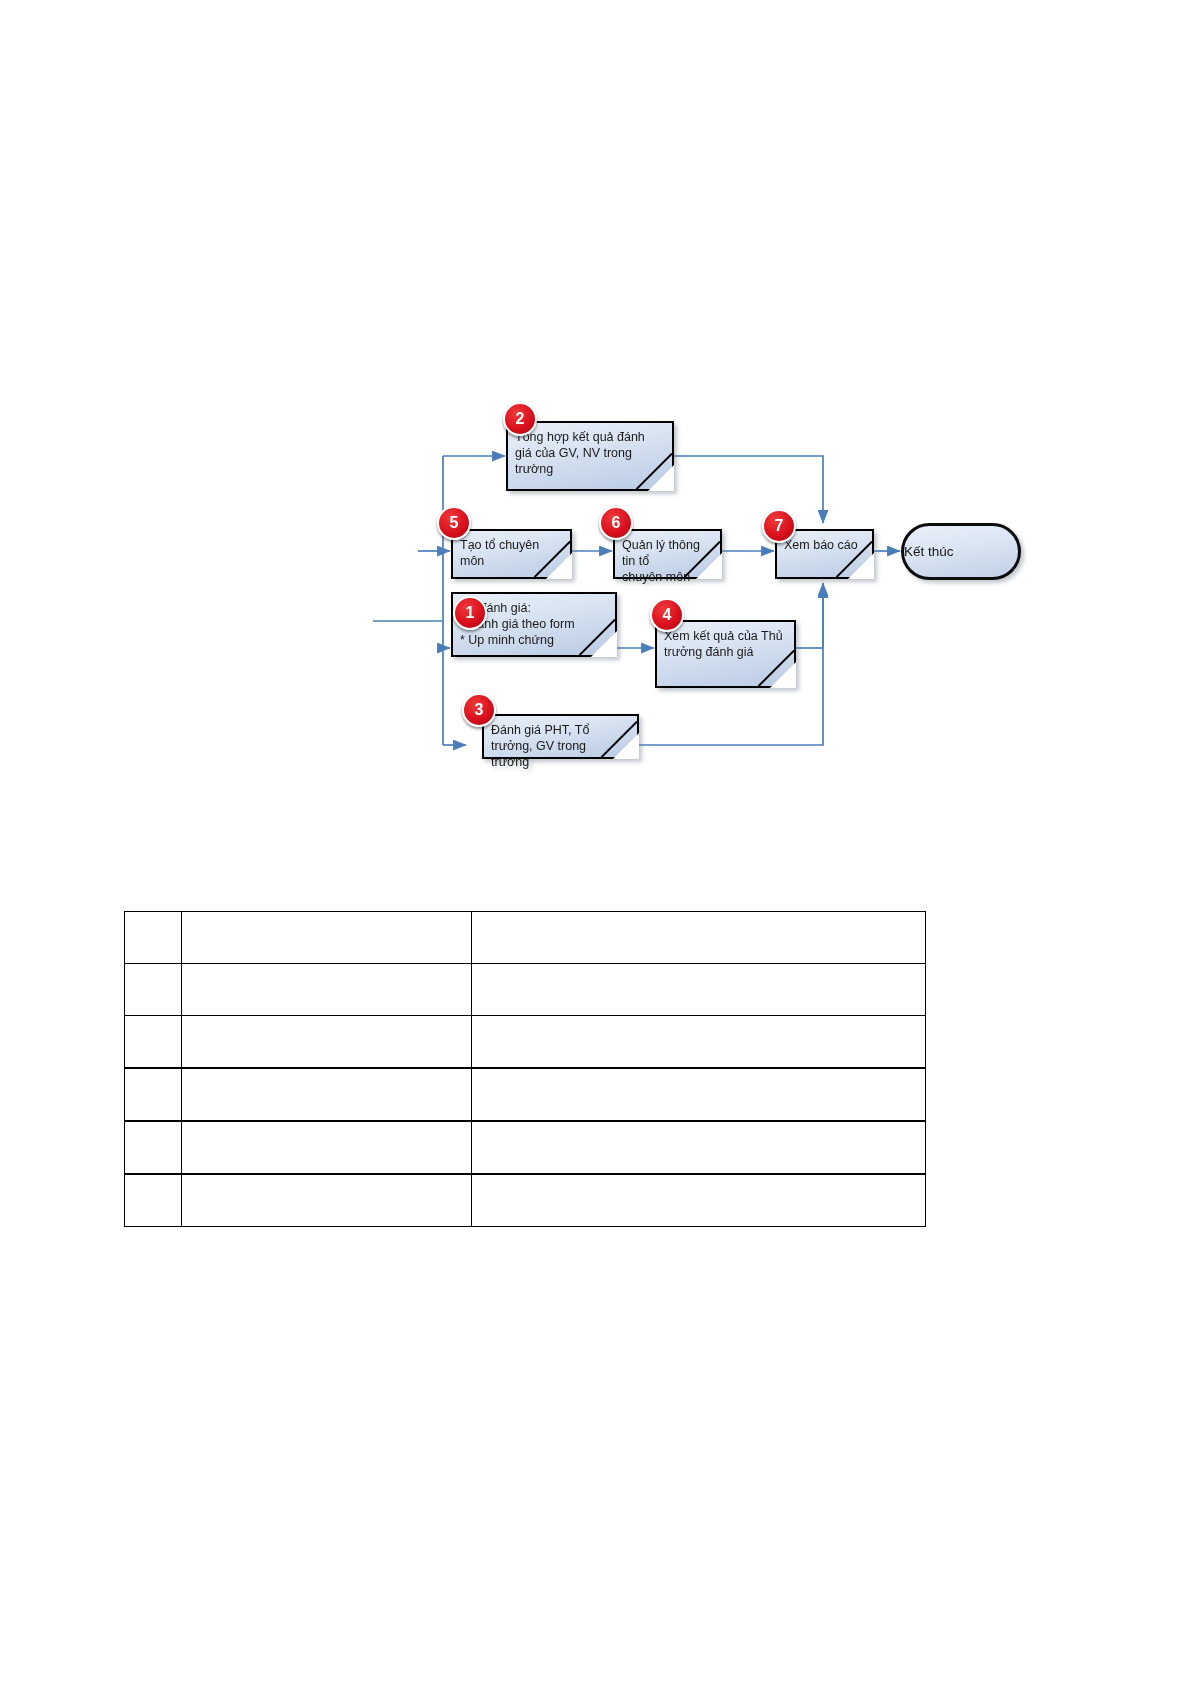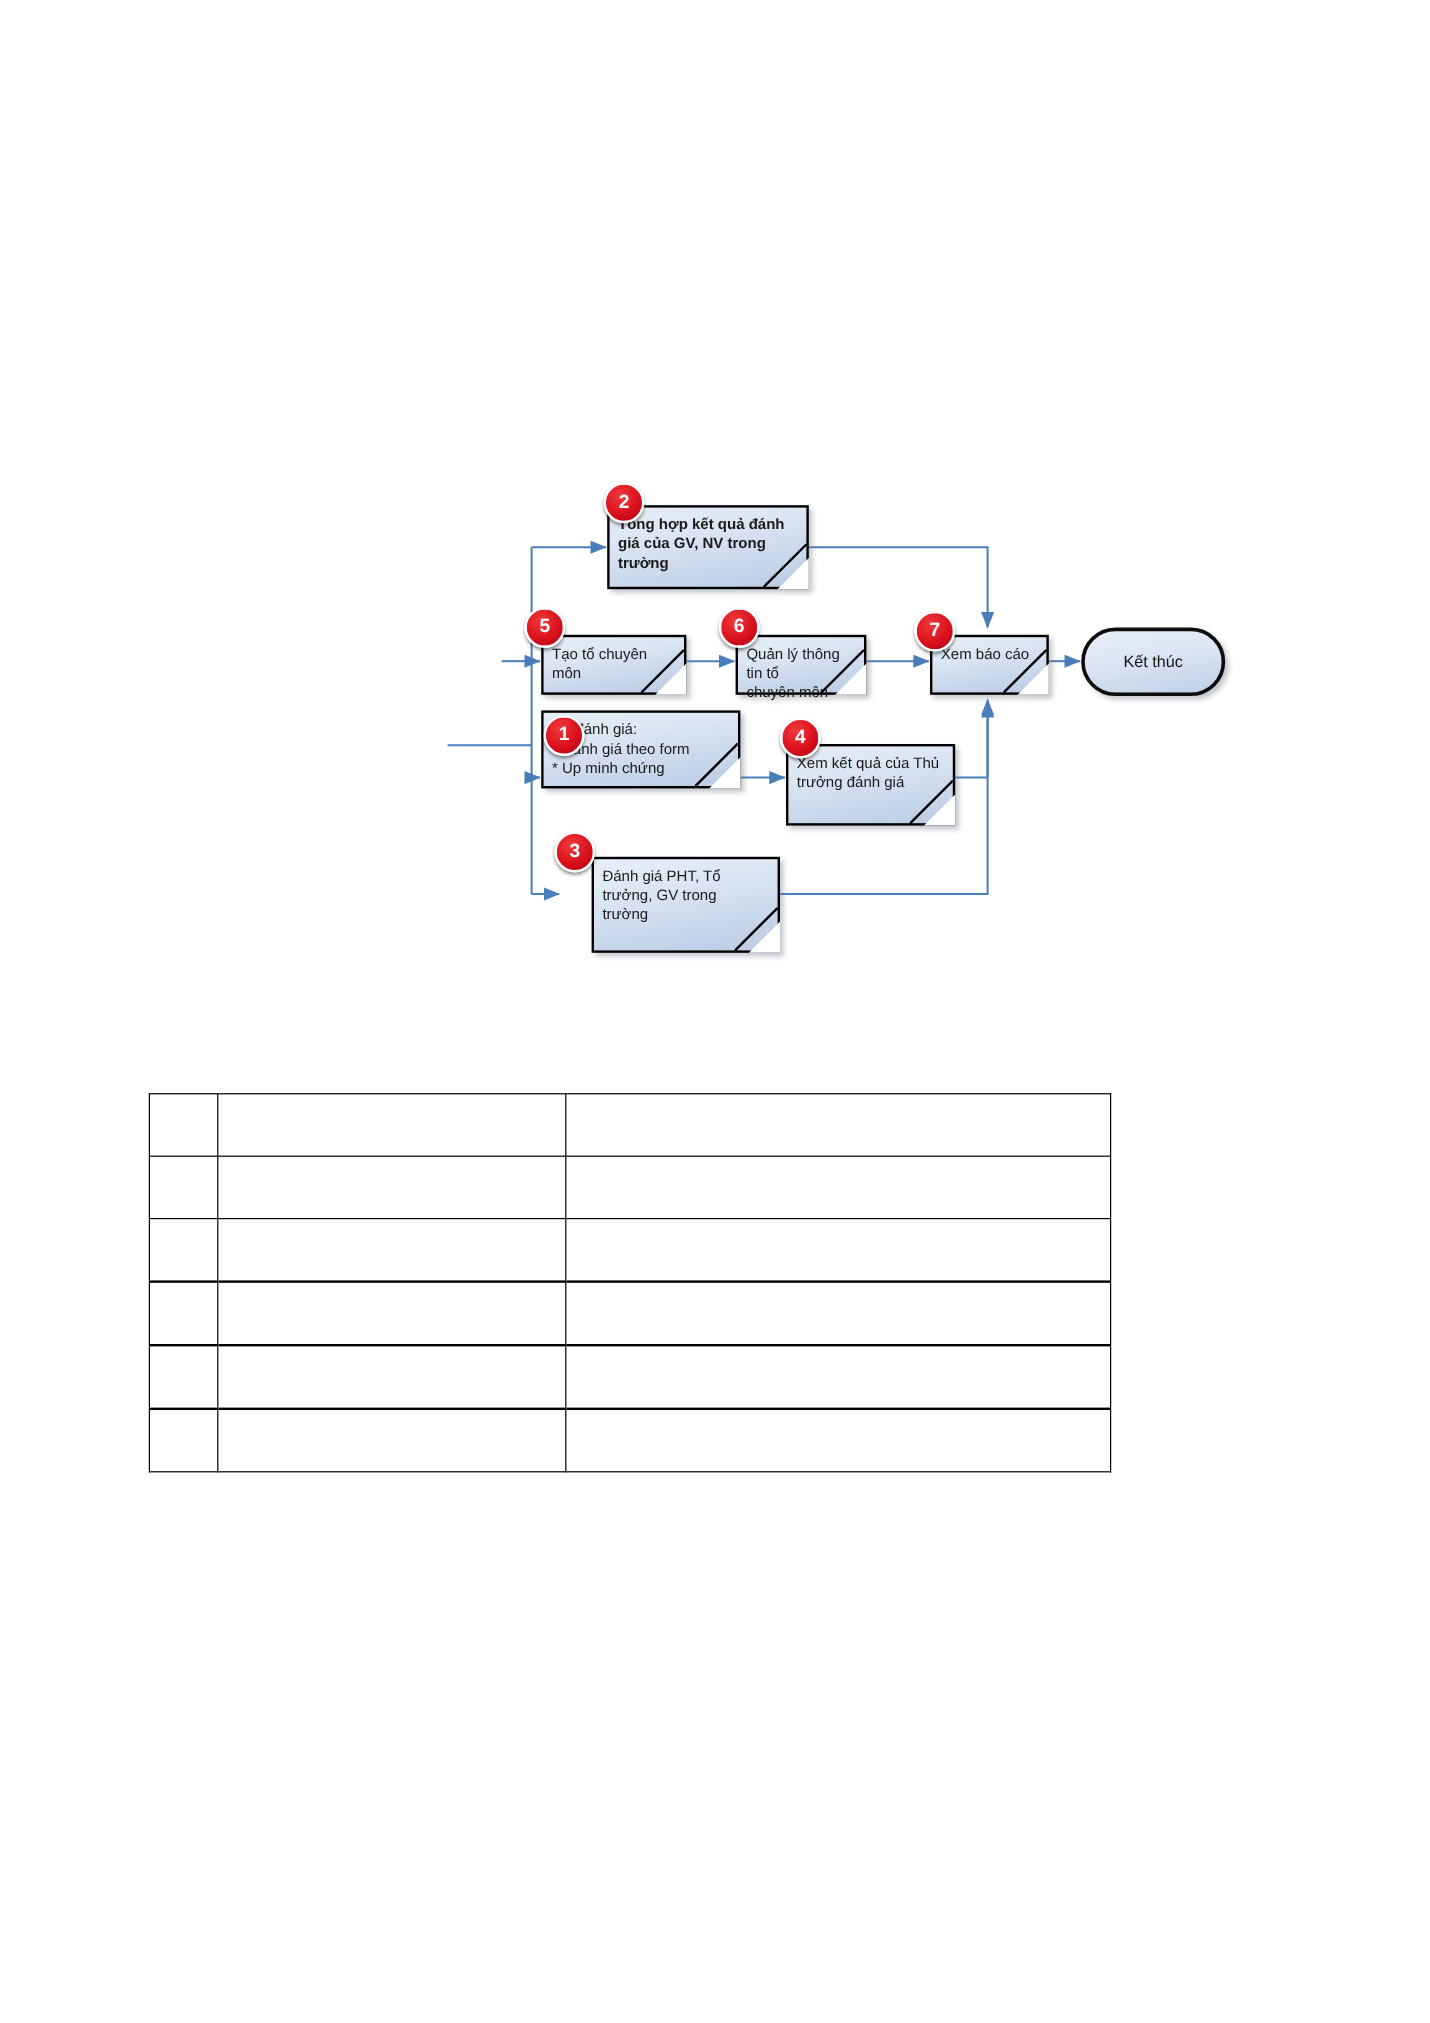--- a/index.html
+++ b/index.html
@@ -88,21 +88,21 @@
 
   
   .term {
     position: absolute;
     box-sizing: border-box;
     border: 3px solid #0d0d0d;
     border-radius: 52px;
     background: linear-gradient(170deg, #e9eff8 0%, #dde6f4 40%, #c0d0e6 100%);
     display: flex;
     align-items: center;
-    justify-content: center;
+    justify-content: flex-start;
     text-align: center;
     filter: drop-shadow(3px 3px 2px rgba(120,130,145,0.45));
   }
   .term .ttext {
     font-size: 13.5px;
     line-height: 18px;
     color: #151515;
     white-space: pre-line;
   }
 
@@ -204,21 +204,21 @@
 
         <path d="M874,551 L900,551" marker-end="url(#ah)"></path>
       </g>
     </svg>
 
 
     <div class="term" style="left:901px; top:523px; width:120px; height:57px;">
       <span class="ttext">Kết thúc</span>
     </div>
 
-    <div class="proc" style="left:506px; top:421px; width:168px; height:70px;font-weight:bold;">
+    <div class="proc" style="left:506px; top:421px; width:168px; height:70px;">
       <span class="ptext">Tổng hợp kết quả đánh
 giá của GV, NV trong
 trường</span>
       <span class="corner"></span>
       <span class="corner-line"></span>
     </div>
     <div class="badge" style="left:503px; top:402px;">
       <span>2</span>
     </div>
 
@@ -264,21 +264,21 @@
     <div class="proc" style="left:655px; top:620px; width:141px; height:68px;">
       <span class="ptext">Xem kết quả của Thủ
 trưởng đánh giá</span>
       <span class="corner"></span>
       <span class="corner-line"></span>
     </div>
     <div class="badge" style="left:650px; top:598px;">
       <span>4</span>
     </div>
 
-    <div class="proc" style="left:493px; top:714px; width:157px; height:80px;padding-left:44px;">
+    <div class="proc" style="left:482px; top:714px; width:157px; height:45px;padding-left:44px;">
       <span class="ptext">Đánh giá PHT, Tổ
 trưởng, GV trong trường</span>
       <span class="corner"></span>
       <span class="corner-line"></span>
     </div>
     <div class="badge" style="left:462px; top:693px;">
       <span>3</span>
     </div>
 
   </div>

